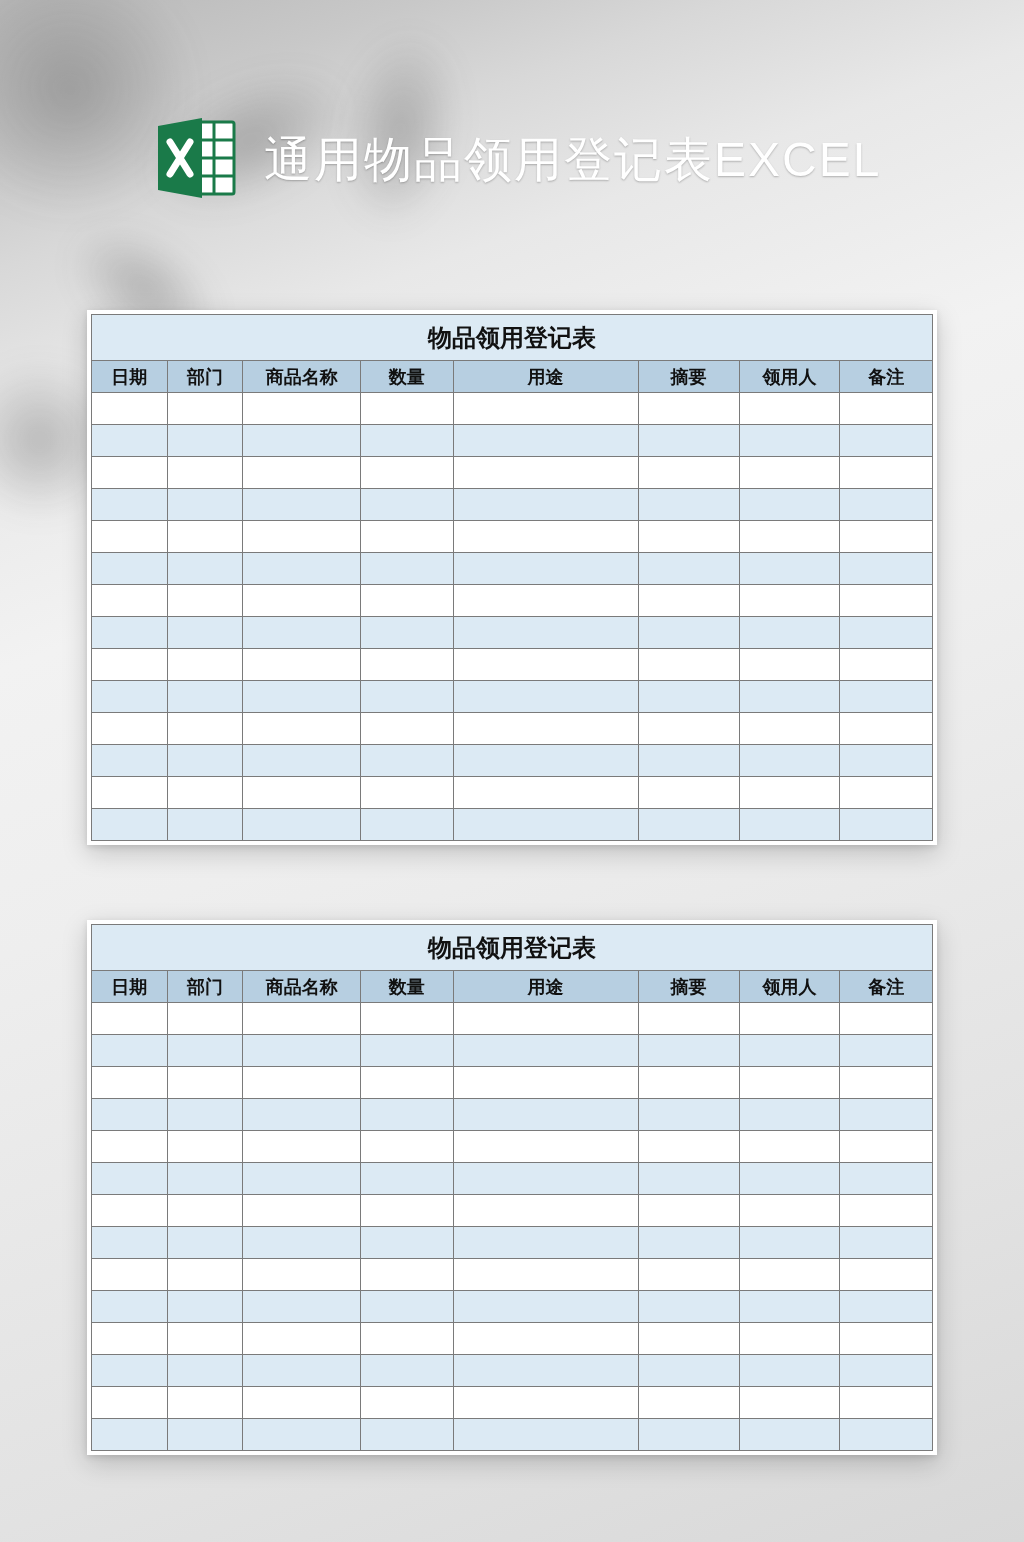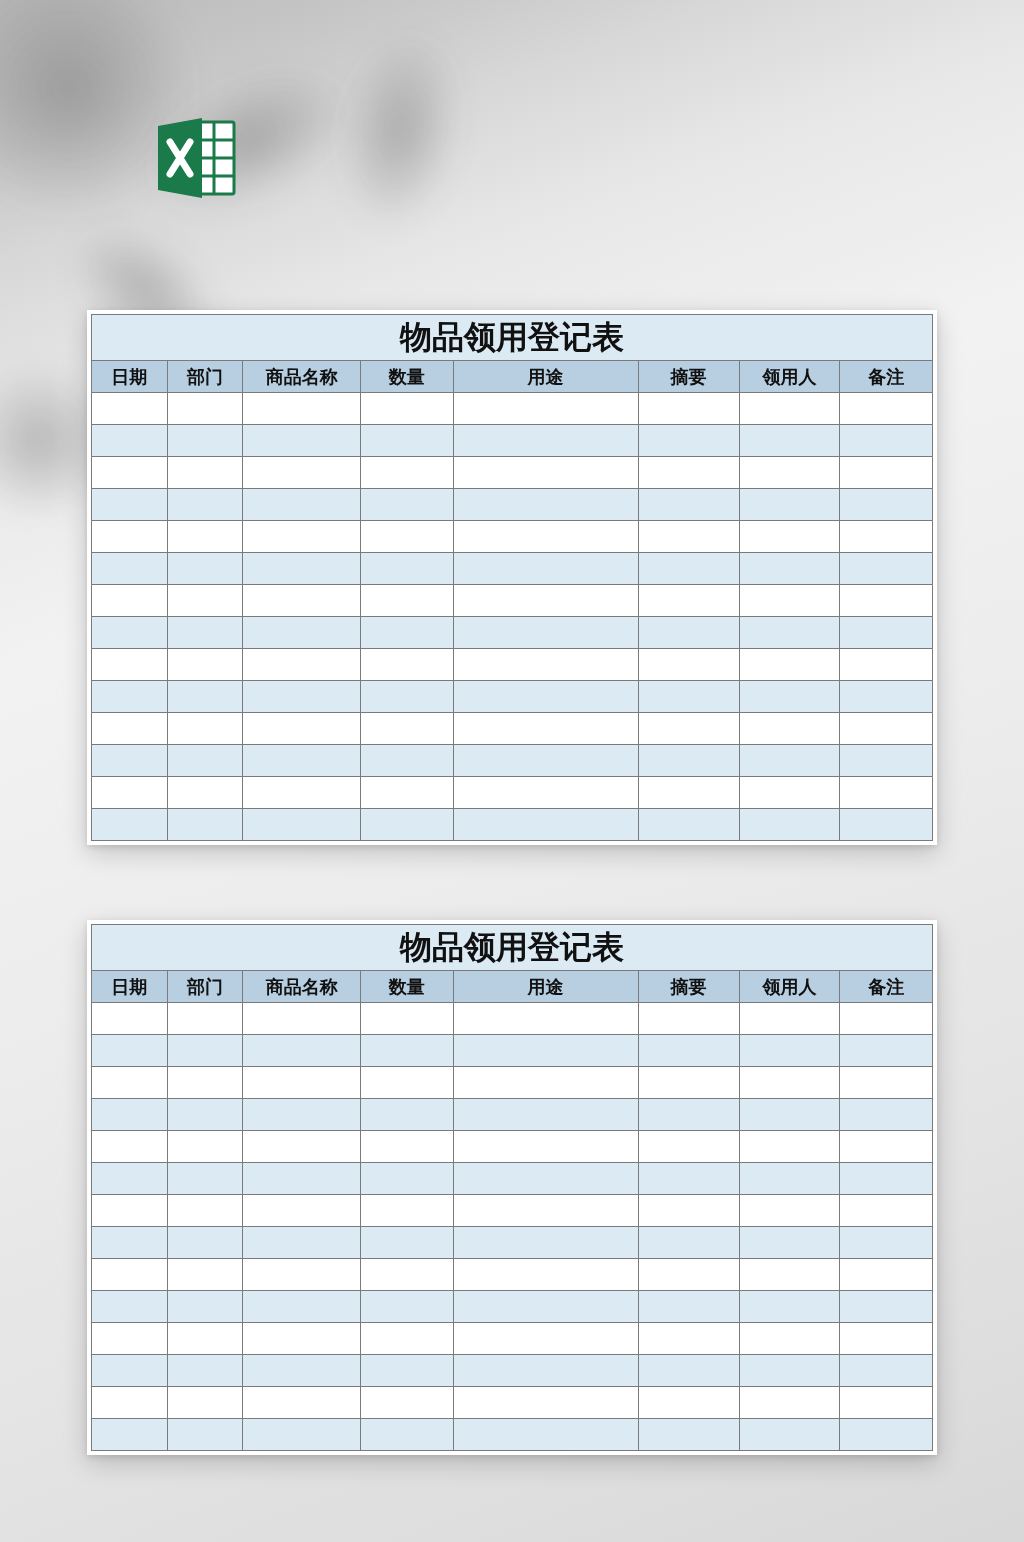--- a/index.html
+++ b/index.html
@@ -61,21 +61,21 @@
   }
   th, td {
     border: 1px solid #7a7a7a;
     height: 32px;
     padding: 0;
     text-align: center;
     vertical-align: middle;
   }
   .title-cell {
     background: #dceaf4;
-    font-size: 32px;
+    font-size: 24px;
     font-weight: 700;
     color: #111;
     height: 46px;
     font-family: "SimHei","Microsoft YaHei",sans-serif;
   }
   .hdr-cell {
     background: #b7cfe1;
     font-size: 18px;
     font-weight: 600;
     color: #111;
@@ -110,20 +110,21 @@
       <line x1="44" y1="28" x2="84" y2="28" stroke="#1a7a49" stroke-width="3"></line>
       <line x1="44" y1="46" x2="84" y2="46" stroke="#1a7a49" stroke-width="3"></line>
       <line x1="44" y1="64" x2="84" y2="64" stroke="#1a7a49" stroke-width="3"></line>
       <line x1="64" y1="10" x2="64" y2="82" stroke="#1a7a49" stroke-width="3"></line>
 
       <path d="M8 14 L52 6 L52 86 L8 78 Z" fill="#1a7a49"></path>
 
       <path d="M20 30 L40 62 M40 30 L20 62" stroke="#ffffff" stroke-width="7" stroke-linecap="round"></path>
     </svg>
   </span>
+  <span class="header-title">通用物品领用登记表EXCEL</span>
 </div>
 
 <div class="sheet sheet-1">
   <table>
     <colgroup>
       <col class="c-date">
         <col class="c-dept">
         <col class="c-name">
         <col class="c-qty">
       <col class="c-use">

